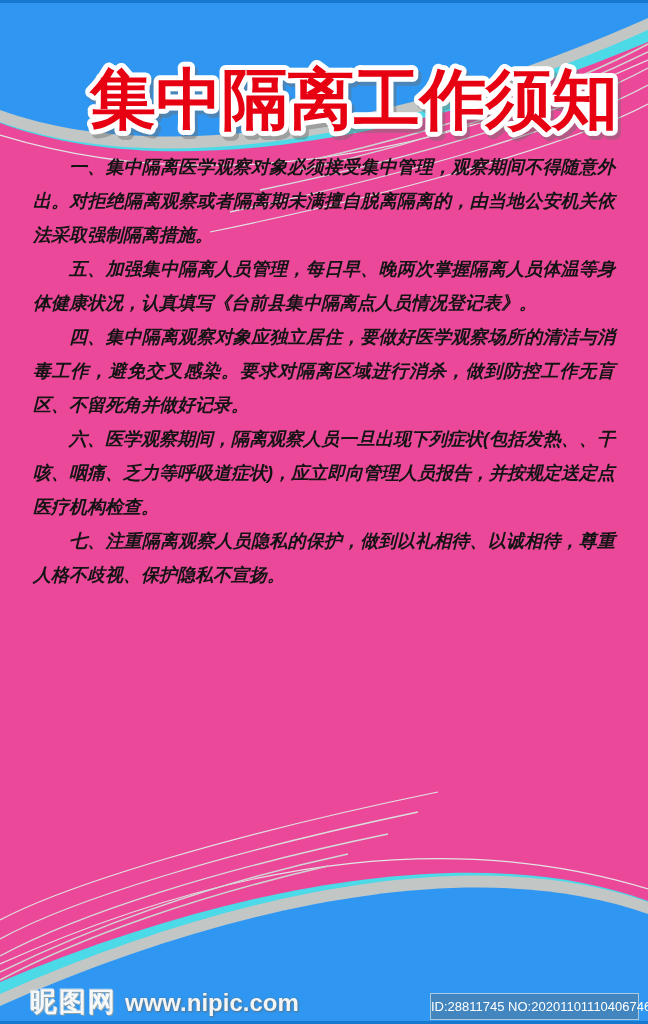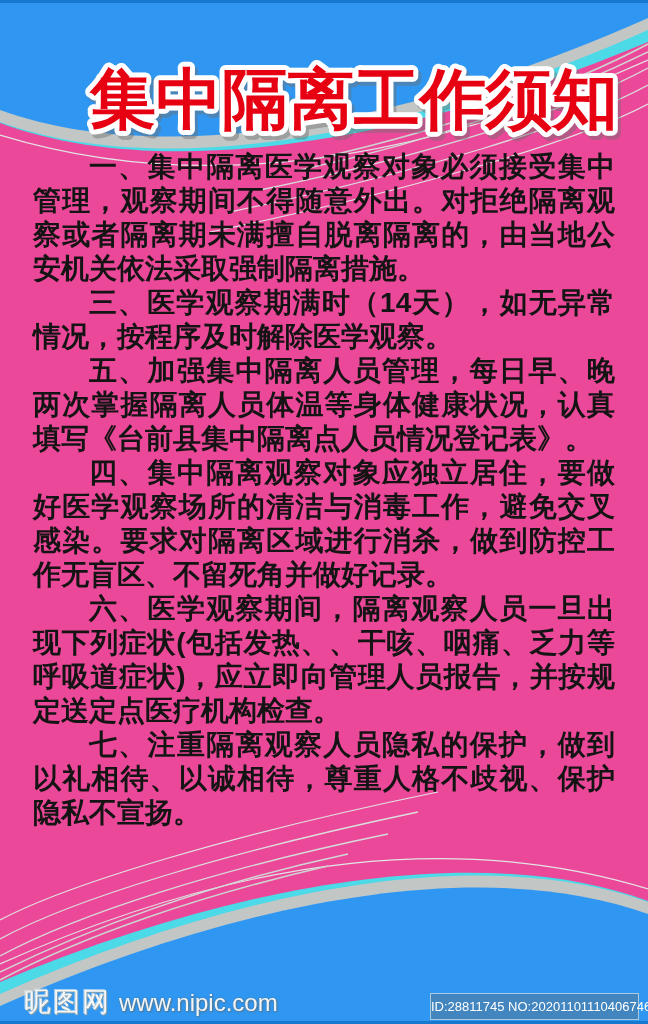--- a/index.html
+++ b/index.html
@@ -21,28 +21,29 @@
   .title-shadow {
     font-family:"Liberation Sans", sans-serif;
     font-weight:bold; font-size:66px;
     fill:rgba(110,110,110,0.45); stroke:rgba(110,110,110,0.45);
     stroke-width:10px; paint-order:stroke; stroke-linejoin:round;
   }
 
   .notice-body {
     position:absolute; top:150px; left:33px; width:582px;
     color:#141414; font-weight:bold;
-    font-size:28px; line-height:34px;
+    font-size:18px; line-height:34px;
     text-align:justify;
+    font-style:italic;
   }
   .notice-body p { margin:0; text-indent:2em; }
 
   .watermark {
-    position:absolute; left:24px; top:984px; z-index:5;
-    color:rgba(255,255,255,0.92); font-weight:normal;
+    position:absolute; left:30px; top:984px; z-index:5;
+    color:rgba(255,255,255,0.92); font-weight:bold;
     text-shadow:0 0 2px rgba(100,120,130,0.9), 1px 1px 2px rgba(90,110,120,0.8);
     white-space:nowrap;
   }
   .wm-logo { font-size:27px; letter-spacing:2px; margin-right:8px;
     text-shadow:0 0 1px #8aa0aa, 1px 1px 0 #8aa0aa, -1px -1px 0 rgba(255,255,255,0.6); }
   .wm-url { font-size:24px; }
 
   .id-badge {
     position:absolute; left:430px; top:993px; width:207px; height:25px; z-index:5;
     background:#4285bf; border:1px solid #a8cbe2;
@@ -72,21 +73,20 @@
       <path d="M0,110 C160,168 400,128 648,18 L648,0 L0,0 Z" fill="#2f97f2"></path>
 
       <rect x="0" y="0" width="648" height="3" fill="#1272c8" opacity="0.85"></rect>
     </g>
     <text class="title-shadow" x="357" y="126" text-anchor="middle">集中隔离工作须知</text>
     <text class="title-main" x="354" y="122" text-anchor="middle">集中隔离工作须知</text>
   </svg>
 
   <main class="notice-body">
     <p>一、集中隔离医学观察对象必须接受集中管理，观察期间不得随意外出。对拒绝隔离观察或者隔离期未满擅自脱离隔离的，由当地公安机关依法采取强制隔离措施。</p>
-    <p>三、医学观察期满时（14天），如无异常情况，按程序及时解除医学观察。</p>
     <p>五、加强集中隔离人员管理，每日早、晚两次掌握隔离人员体温等身体健康状况，认真填写《台前县集中隔离点人员情况登记表》。</p>
     <p>四、集中隔离观察对象应独立居住，要做好医学观察场所的清洁与消毒工作，避免交叉感染。要求对隔离区域进行消杀，做到防控工作无盲区、不留死角并做好记录。</p>
     <p>六、医学观察期间，隔离观察人员一旦出现下列症状(包括发热、、干咳、咽痛、乏力等呼吸道症状)，应立即向管理人员报告，并按规定送定点医疗机构检查。</p>
     <p>七、注重隔离观察人员隐私的保护，做到以礼相待、以诚相待，尊重人格不歧视、保护隐私不宣扬。</p>
   </main>
 
   <svg class="swoosh bottom" viewBox="0 0 648 240" aria-hidden="true">
     <g transform="rotate(180 324 120)">
       <path d="M0,135 C200,196 420,162 648,60" fill="none" stroke="#e2e5e4" stroke-width="1.2"></path>
       <path d="M320,158 C450,128 565,88 648,44" fill="none" stroke="#ced2d1" stroke-width="1.6"></path>

